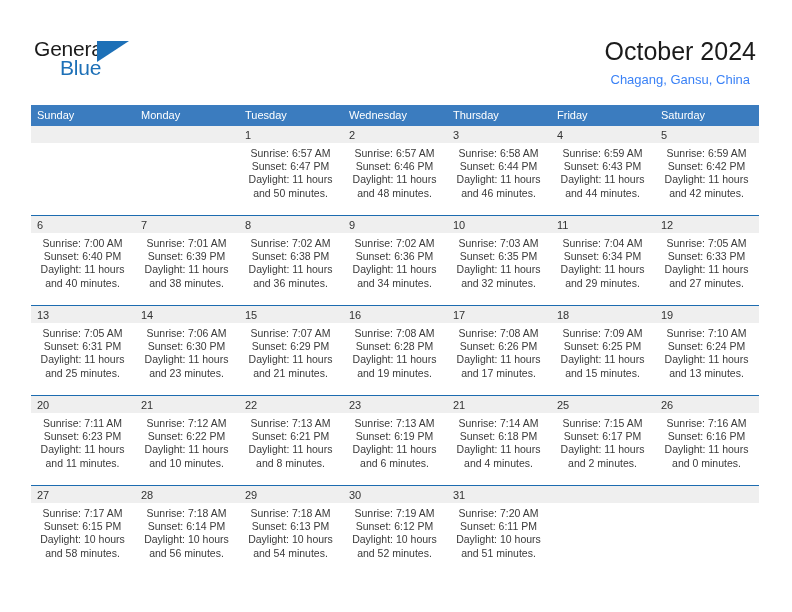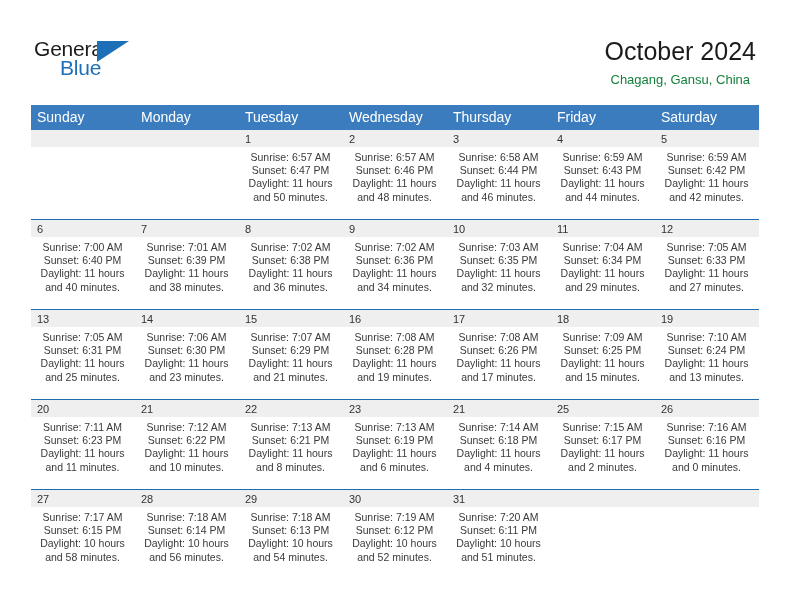--- a/index.html
+++ b/index.html
@@ -75,39 +75,39 @@
   }
   .cal-title {
     font-size: 25px;
     color: #1b1b1b;
     line-height: 30px;
     font-weight: normal;
     margin: 0;
   }
   .cal-subtitle {
     font-size: 13px;
-    color: #15803d;
+    color: #3b82f6;
     line-height: 18px;
     margin: 5px 0 0 0;
   }
 
   
   .calendar {
     position: absolute;
     left: 31px;
     top: 105px;
     width: 728px;
     border-collapse: collapse;
     table-layout: fixed;
   }
 
   .calendar th {
     background: #3b7cbf;
     color: #ffffff;
-    font-size: 14px;
+    font-size: 11px;
     font-weight: normal;
     text-align: left;
     padding: 4px 0 5px 6px;
     height: 11px;
     border: none;
   }
 
   .calendar td {
     vertical-align: top;
     padding: 0;

